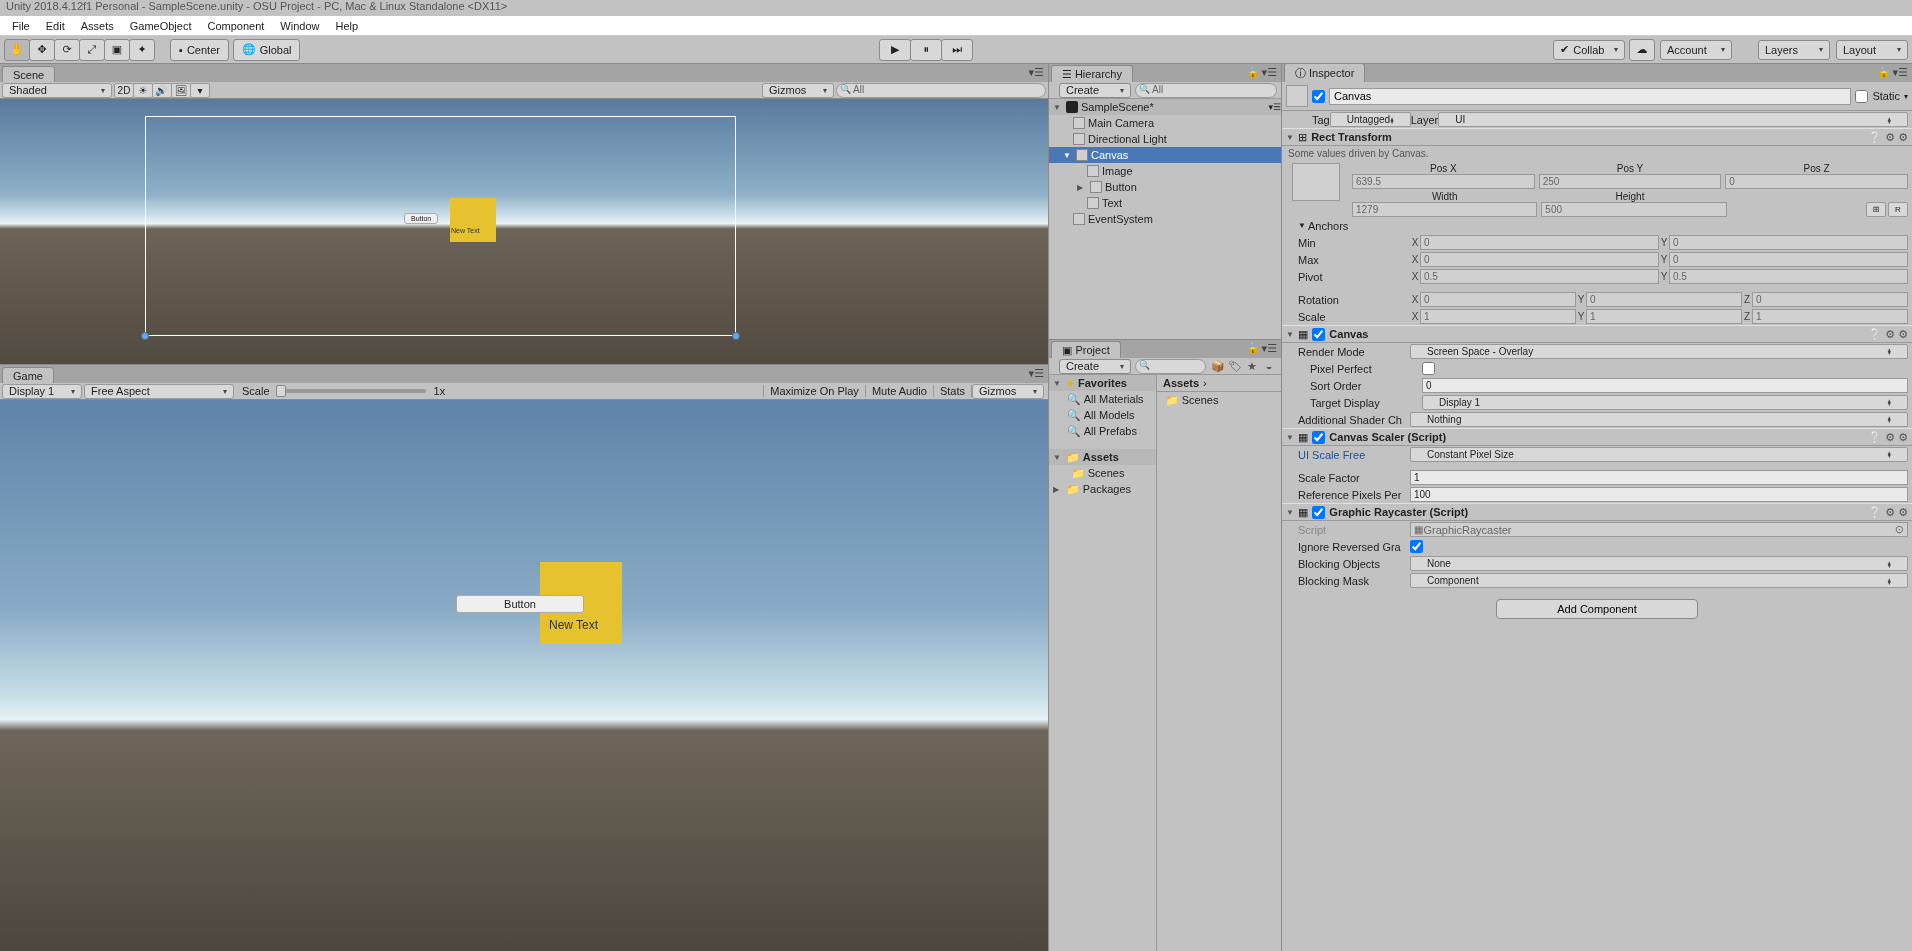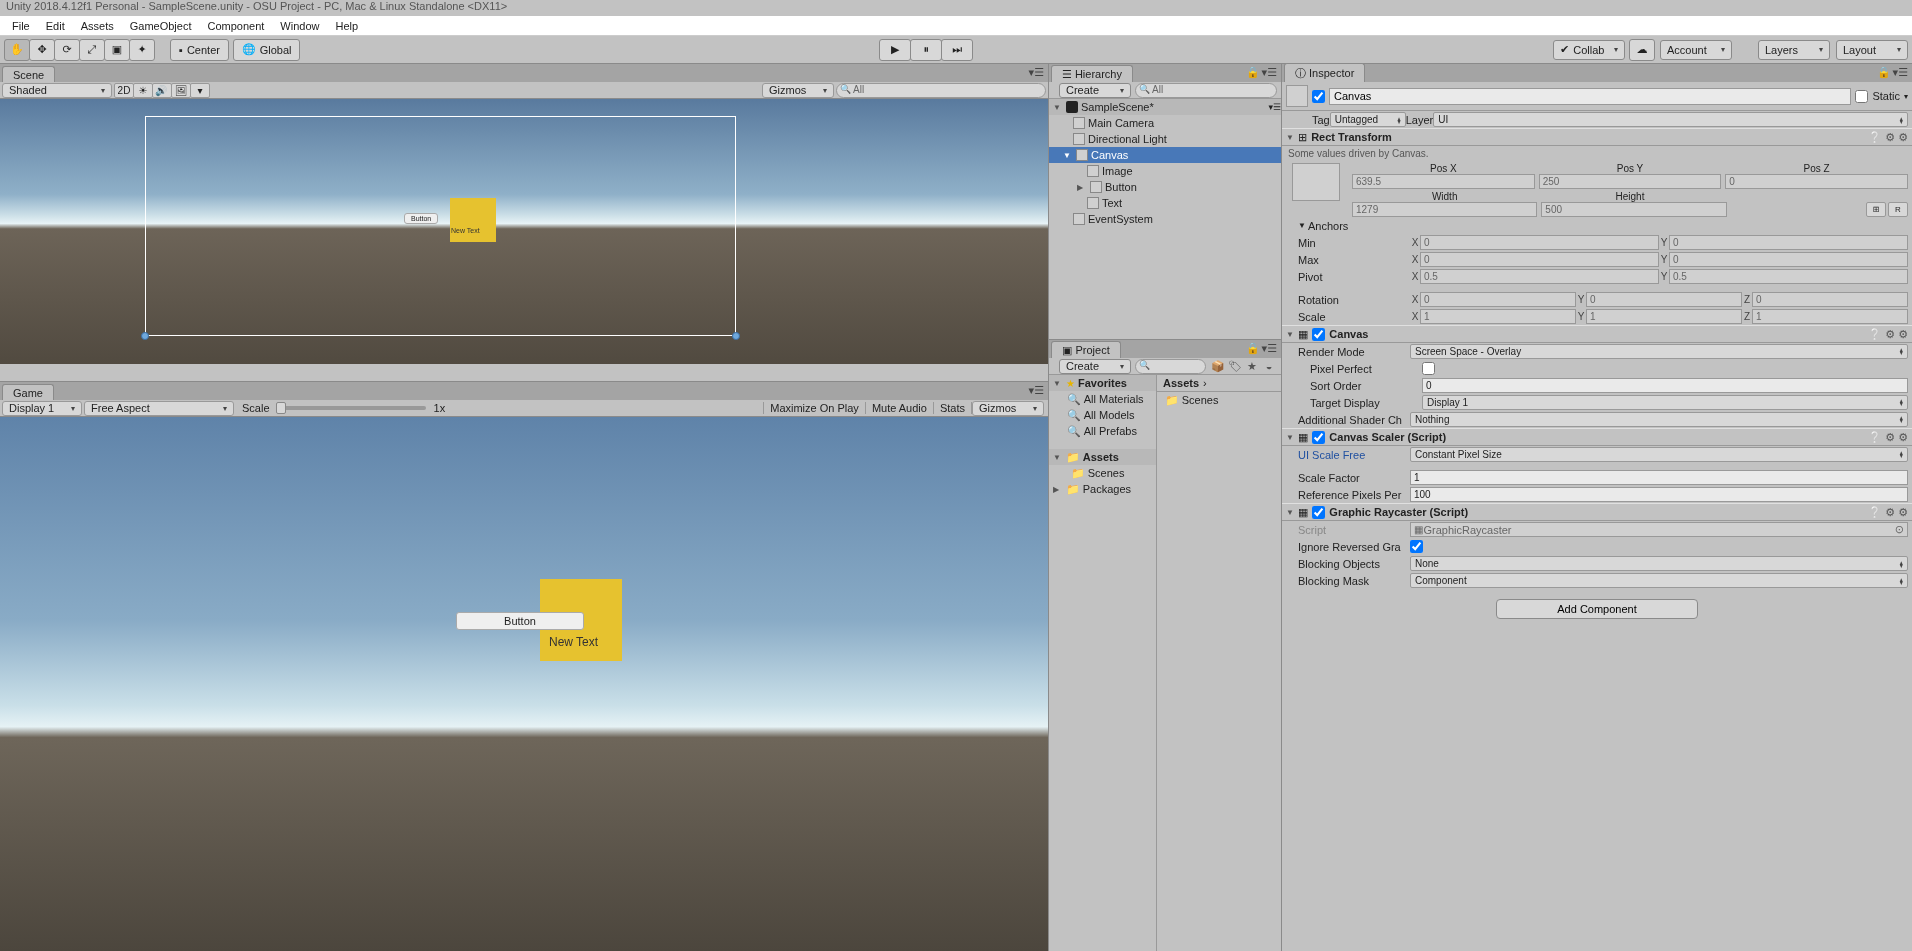--- a/index.html
+++ b/index.html
@@ -16,21 +16,21 @@
 .toolbar { height:28px; background:#c2c2c2; border-bottom:1px solid #8a8a8a; display:flex; align-items:center; padding:0 4px; }
 .tbtn { height:22px; min-width:26px; background:#d8d8d8; border:1px solid #8a8a8a; border-radius:3px; margin-right:-1px; display:flex; align-items:center; justify-content:center; font-size:11px; padding:0 3px; cursor:pointer; }
 .tbtn.pill { border-radius:3px; padding:0 8px; margin-right:4px; gap:4px; }
 .tbtn.dark { background:#b8b8b8; }
 .spacer { flex:1; }
 .dd { height:20px; background:#d8d8d8; border:1px solid #8a8a8a; border-radius:3px; padding:0 6px; display:flex; align-items:center; gap:4px; margin-left:6px; cursor:pointer; min-width:72px; }
 .dd::after { content:"▾"; margin-left:auto; font-size:8px; color:#444; }
 
 
 .main { display:flex; height:887px; }
-.left { width:1049px; display:flex; flex-direction:column; border-right:1px solid #8a8a8a;gap:17px; }
+.left { width:1049px; display:flex; flex-direction:column; border-right:1px solid #8a8a8a; }
 .mid  { width:233px; display:flex; flex-direction:column; border-right:1px solid #8a8a8a; }
 .right{ flex:1; display:flex; flex-direction:column; }
 
 
 .tab-row { height:18px; background:#a4a4a4; display:flex; align-items:flex-end; padding-left:2px; position:relative; }
 .tab { background:#c2c2c2; border:1px solid #8a8a8a; border-bottom:none; padding:2px 10px 1px 10px; border-radius:3px 3px 0 0; font-size:11px; }
 .tab-icons { position:absolute; right:4px; top:2px; font-size:9px; color:#444; display:flex; gap:2px; }
 
 
 .scene-ctrl, .game-ctrl { height:17px; background:#c2c2c2; border-bottom:1px solid #8a8a8a; display:flex; align-items:center; padding:0 2px; font-size:10px; }
@@ -79,21 +79,21 @@
 .comp-header { height:18px; background:#c2c2c2; border-top:1px solid #e0e0e0; border-bottom:1px solid #999; display:flex; align-items:center; padding:0 4px; gap:4px; }
 .comp-header .fo { font-size:8px; color:#555; }
 .comp-header b { font-size:11px; }
 .comp-header .hicons { margin-left:auto; display:flex; gap:3px; font-size:10px; color:#555; }
 .comp-row { display:flex; align-items:center; height:17px; padding:0 4px 0 16px; }
 .comp-row label { width:112px; font-size:11px; white-space:nowrap; overflow:hidden; }
 .comp-row label.blue { color:#2050a0; }
 .field { flex:1; height:15px; background:#eaeaea; border:1px solid #999; padding:0 3px; font-size:10px; display:flex; align-items:center;text-align:center; }
 .field.ro { background:#d0d0d0; color:#666; }
 .mini-label { width:10px; text-align:center; font-size:10px; color:#444; }
-.dd-field { flex:1; height:15px; background:#d8d8d8; border:1px solid #999; font-size:10px; padding:0 4px; display:flex; align-items:center; border-radius:2px;}
+.dd-field { flex:1; height:15px; background:#d8d8d8; border:1px solid #999; font-size:10px; padding:0 16px; display:flex; align-items:center; border-radius:2px;}
 .dd-field::after { content:"♦"; margin-left:auto; font-size:7px; color:#444; transform:scaleY(1.6); }
 .add-comp-btn { display:block; margin:10px auto 0; padding:3px 60px; background:#d8d8d8; border:1px solid #8a8a8a; border-radius:4px; cursor:pointer; }
 .rect-thumb { width:48px; height:38px; background:#d0d0d0; border:1px solid #999; margin-right:8px; }
 .note { font-size:10px; color:#555; padding:2px 6px; display:block; }
 .rect-btn { width:20px; height:15px; background:#d8d8d8; border:1px solid #999; border-radius:2px; font-size:8px; display:flex; align-items:center; justify-content:center; margin-left:2px; cursor:pointer; }
 </style>
 </head>
 <body>
 
 <div class="titlebar">Unity 2018.4.12f1 Personal - SampleScene.unity - OSU Project - PC, Mac &amp; Linux Standalone &lt;DX11&gt;</div>

